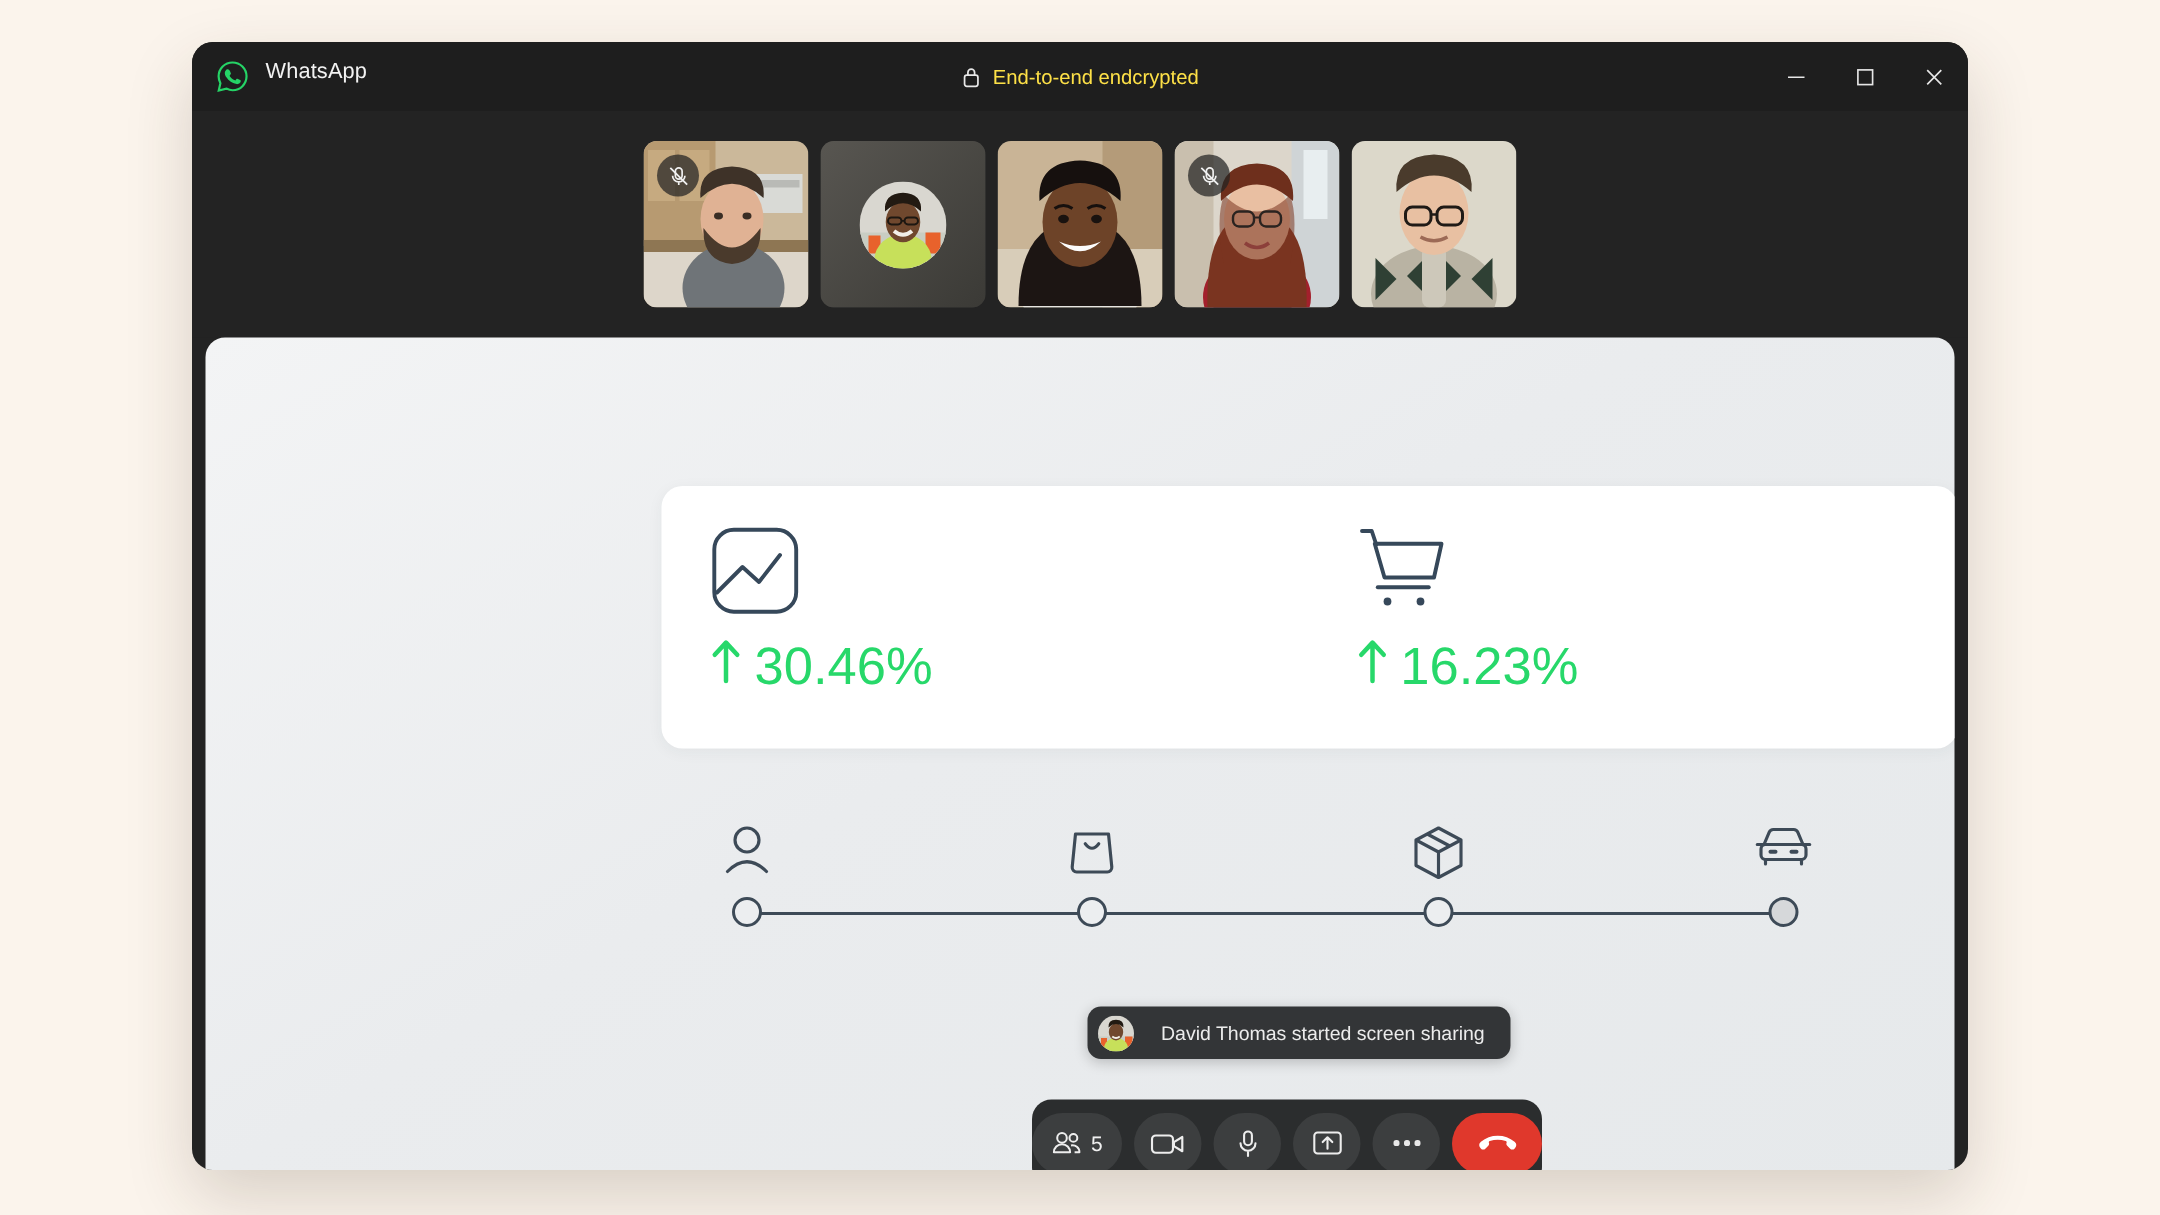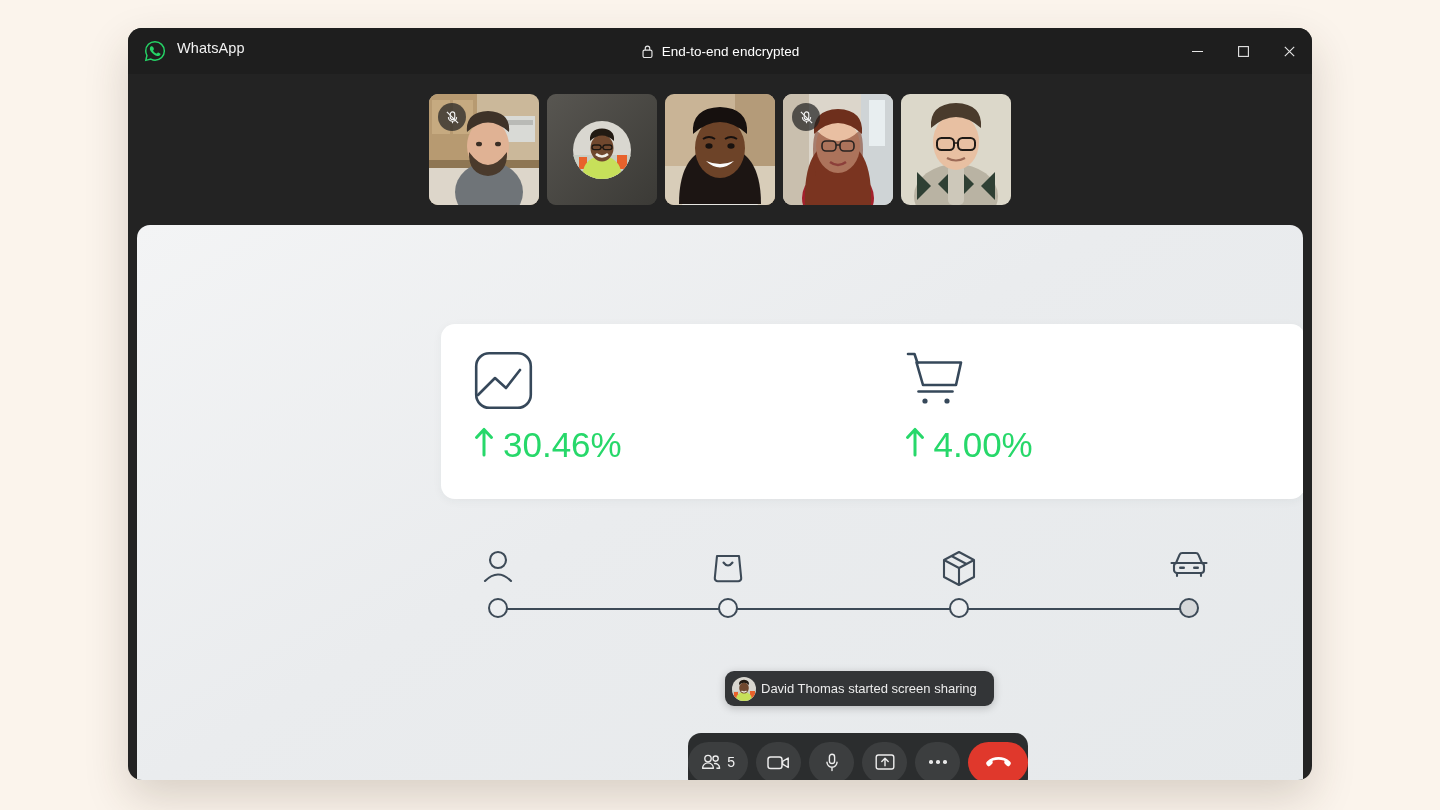--- a/index.html
+++ b/index.html
@@ -30,21 +30,21 @@
   }
   .brand { display:flex; gap:11px; padding-left: 16px; }
   .wa-logo { width: 22px; height: 22px; display:block; }
   .brand-name { color:#f2f2f2; font-size: 14.5px; letter-spacing:.1px; }
   .title-center {
     position:absolute; left:0; right:0; top:0; height:46px;
     display:flex; align-items:center; justify-content:center;
     gap: 8px; pointer-events:none;
   }
   .title-center .lock { width:13px; height:15px; display:block; }
-  .enc-text { color:#ffffff; font-size:13.5px; }
+  .enc-text { color:#fde047; font-size:13.5px; }
   .wincontrols { position:absolute; right:0; top:0; height:46px; display:flex; }
   .wc { width:46px; height:46px; display:flex; align-items:center; justify-content:center; }
   .wc svg { display:block; }
 
   
   .strip {
     position:absolute; left:0; top:46px; width:100%; height:151px;
     background:#232323;
     display:flex; align-items:center; justify-content:center; gap:8px;
   }
@@ -107,21 +107,21 @@
     width:20px; height:20px; border-radius:50%;
     border:2px solid #3d4a57; background:#eceef0;
   }
   .node.filled { background:#d6d8da; }
 
   
   .toast {
     position:absolute; left:588px; top:446px;
     height:35px; padding:0 17px 0 7px;
     background:#333537; border-radius:9px;
-    display:flex; align-items:center; gap:5px;
+    display:flex; align-items:center; gap:18px;
     box-shadow:0 2px 9px rgba(0,0,0,.22);
   }
   .toast-avatar { width:24px; height:24px; border-radius:50%; overflow:hidden; position:relative; flex:none; }
   .toast-text { color:#ececec; font-size:13px; white-space:nowrap; }
 
   
   .controlbar {
     position:absolute; left:551px; top:508px;
     width:340px; height:58px;
     background:#2b2d2e; border-radius:13px;
@@ -330,21 +330,21 @@
               <circle cx="20" cy="51" r="2.6" fill="#36485a"></circle>
               <circle cx="42" cy="51" r="2.6" fill="#36485a"></circle>
             </svg>
           </div>
           <div class="stat-value">
             <span class="arrow-up">
               <svg width="20" height="31" viewBox="0 0 20 31">
                 <path d="M10 29V4M2.5 11.5L10 3.4l7.5 8.1" fill="none" stroke="#27d86a" stroke-width="3" stroke-linecap="round" stroke-linejoin="round"></path>
               </svg>
             </span>
-            <span>4.00%</span>
+            <span>16.23%</span>
           </div>
         </div>
 
       </div>
 
       <div class="stepper">
         <div class="step-icons">
           <span class="step-ico" style="left:18px;">
             <svg width="30" height="34" viewBox="0 0 30 34">
               <circle cx="15" cy="10" r="8" fill="none" stroke="#3d4a57" stroke-width="2.1"></circle>

